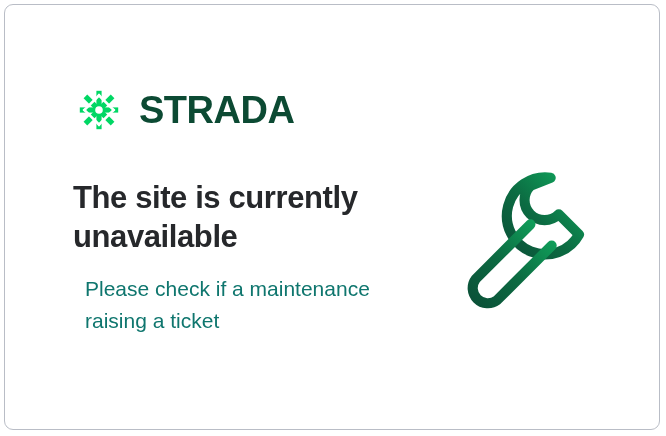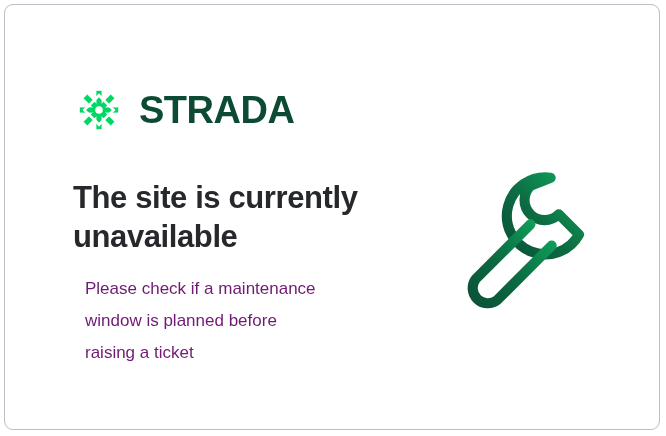--- a/index.html
+++ b/index.html
@@ -72,23 +72,23 @@
     letter-spacing: -0.4px;
     color: #26282B;
   }
 
   
   #body-copy {
     position: absolute;
     left: 80px;
     top: 268px;
     width: 320px;
-    font-size: 17px;
+    font-size: 21px;
     line-height: 32px;
-    color: #701a75;
+    color: #0f766e;
   }
   #body-copy .line {
     display: block;
     white-space: nowrap;
   }
 
   
   #wrench {
     position: absolute;
     left: 452px;
@@ -125,21 +125,20 @@
           <rect x="72.5" y="21" width="6.5" height="58" transform="rotate(45 50 50)"></rect>
         </g>
       </svg>
       <span id="logo-wordmark">STRADA</span>
     </div>
 
     <h1 id="headline">The site is currently unavailable</h1>
 
     <div id="body-copy">
       <span class="line">Please check if a maintenance</span>
-      <span class="line">window is planned before</span>
       <span class="line">raising a ticket</span>
     </div>
 
     <svg id="wrench" viewBox="0 0 160 160" aria-hidden="true">
       <defs>
         <linearGradient id="wrenchGrad" x1="0" y1="1" x2="1" y2="0">
           <stop offset="0%" stop-color="#0B5138"></stop>
           <stop offset="45%" stop-color="#0C6B42"></stop>
           <stop offset="100%" stop-color="#10A85E"></stop>
         </linearGradient>

